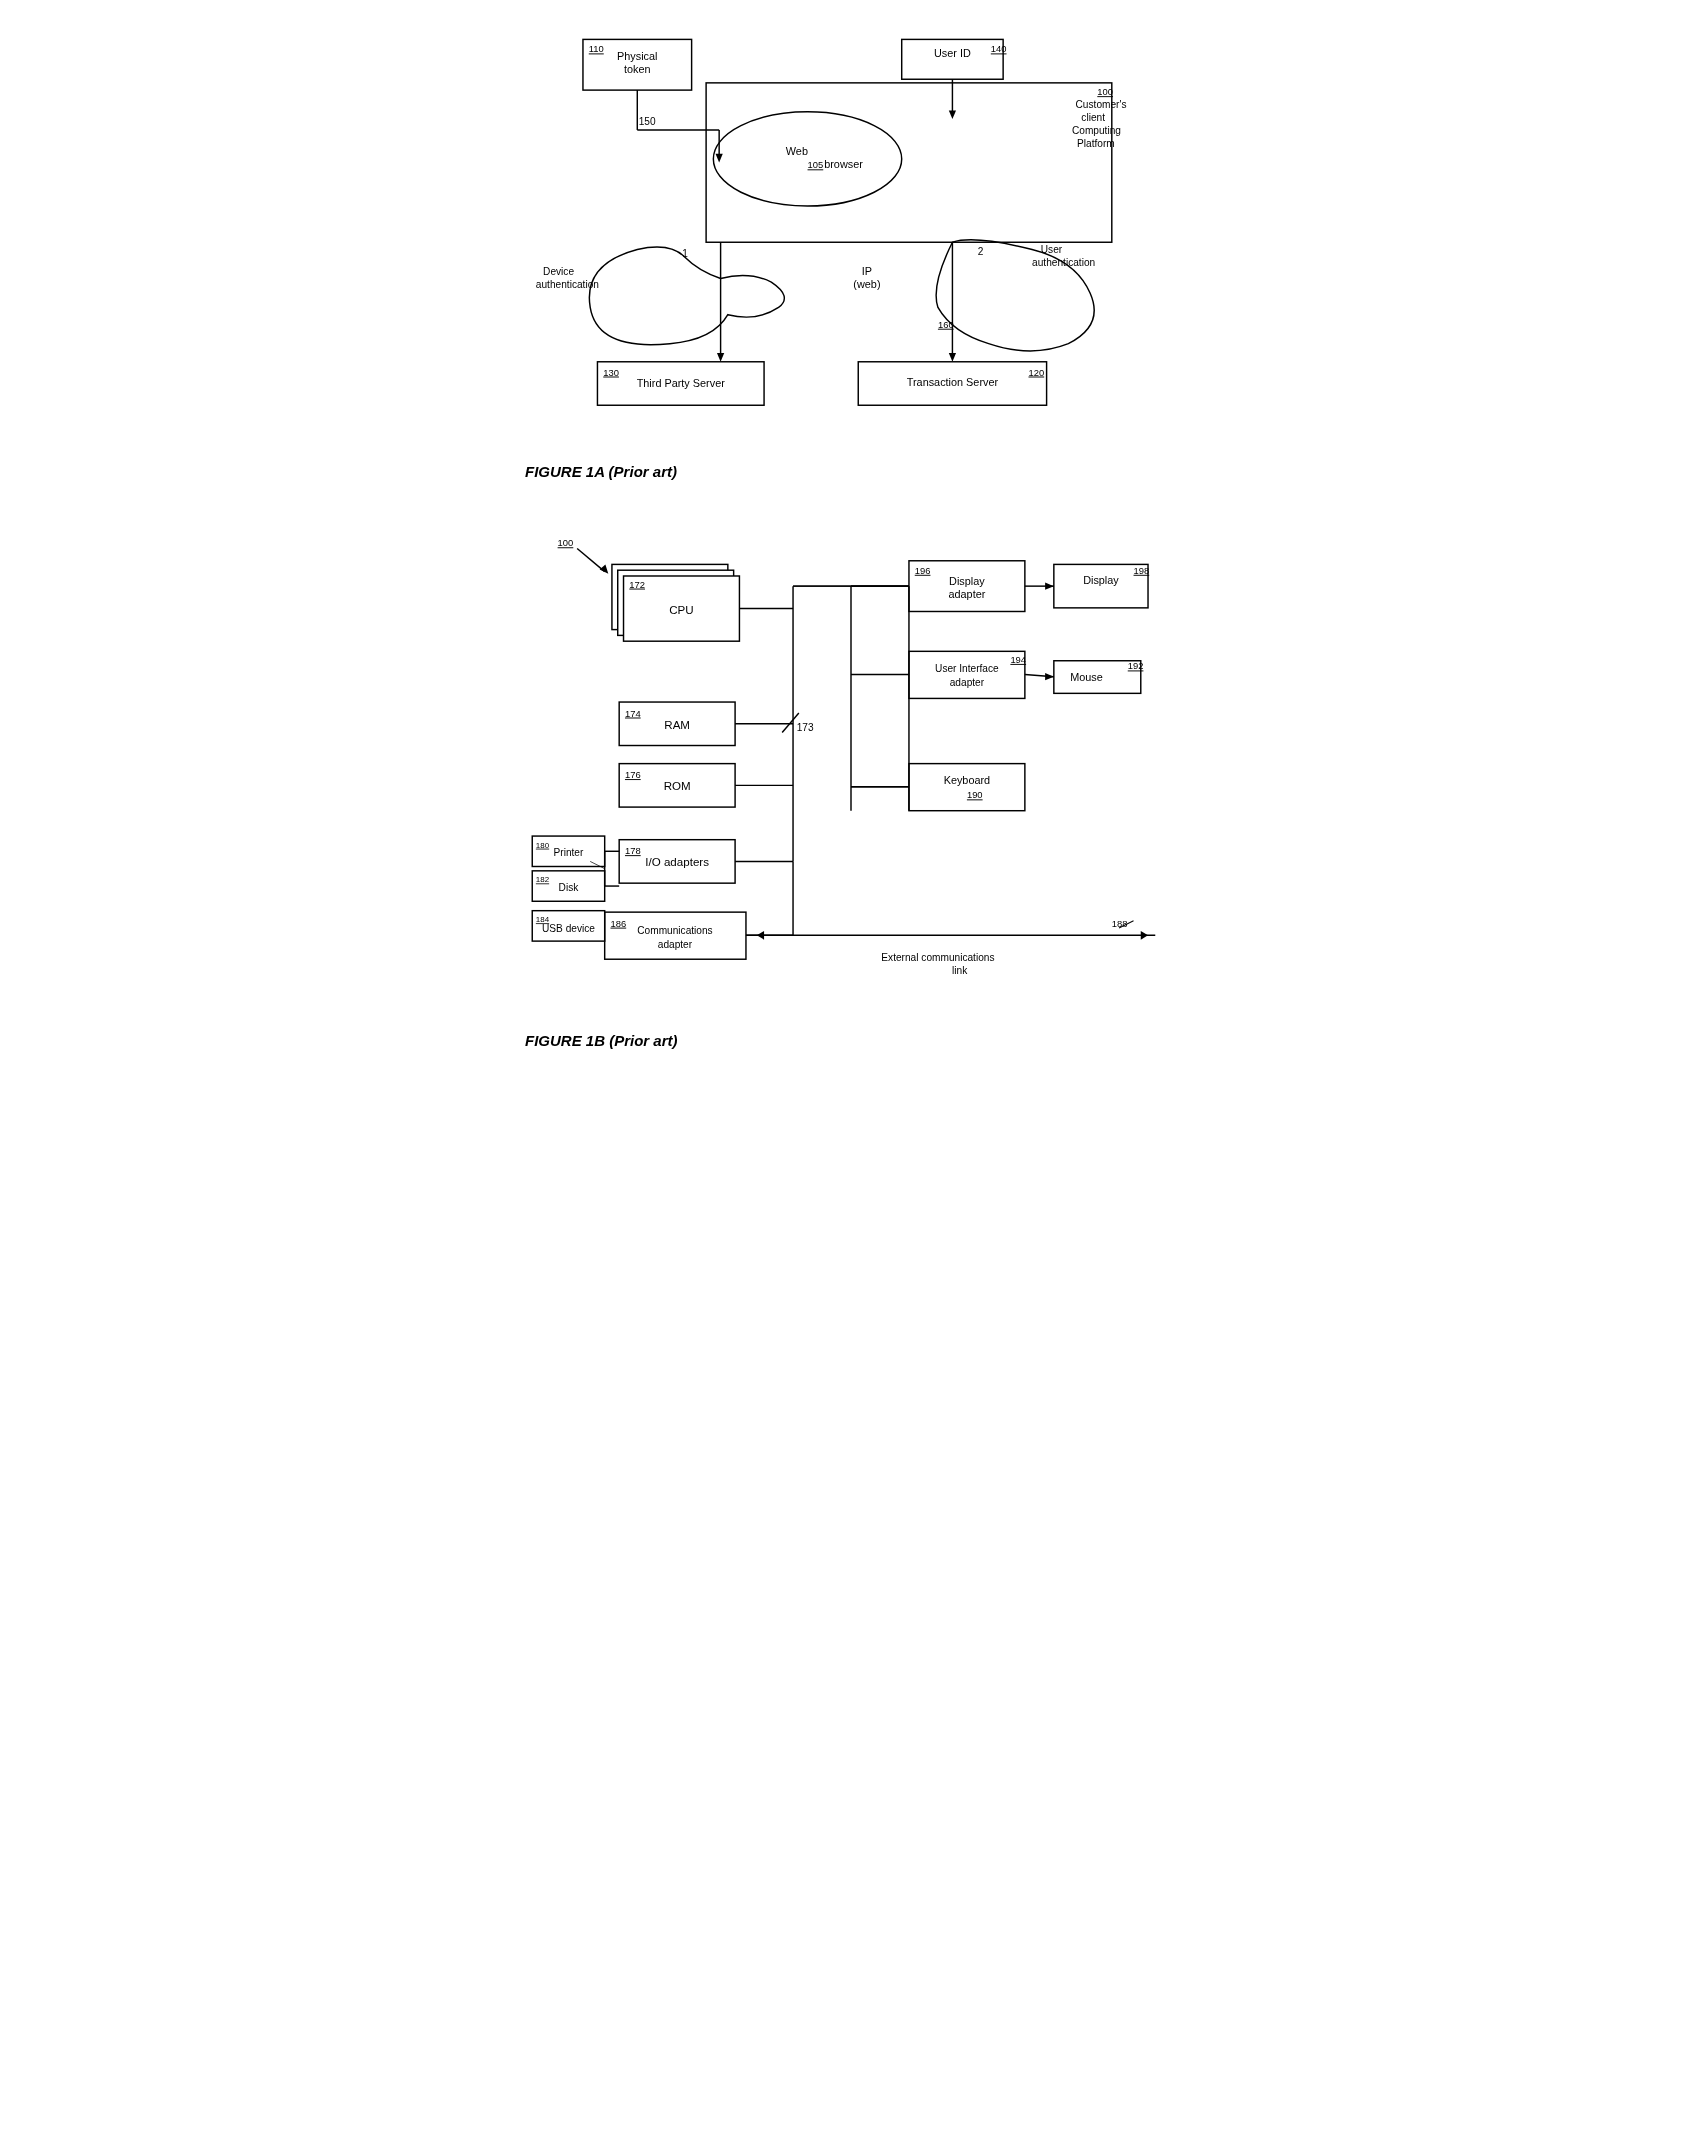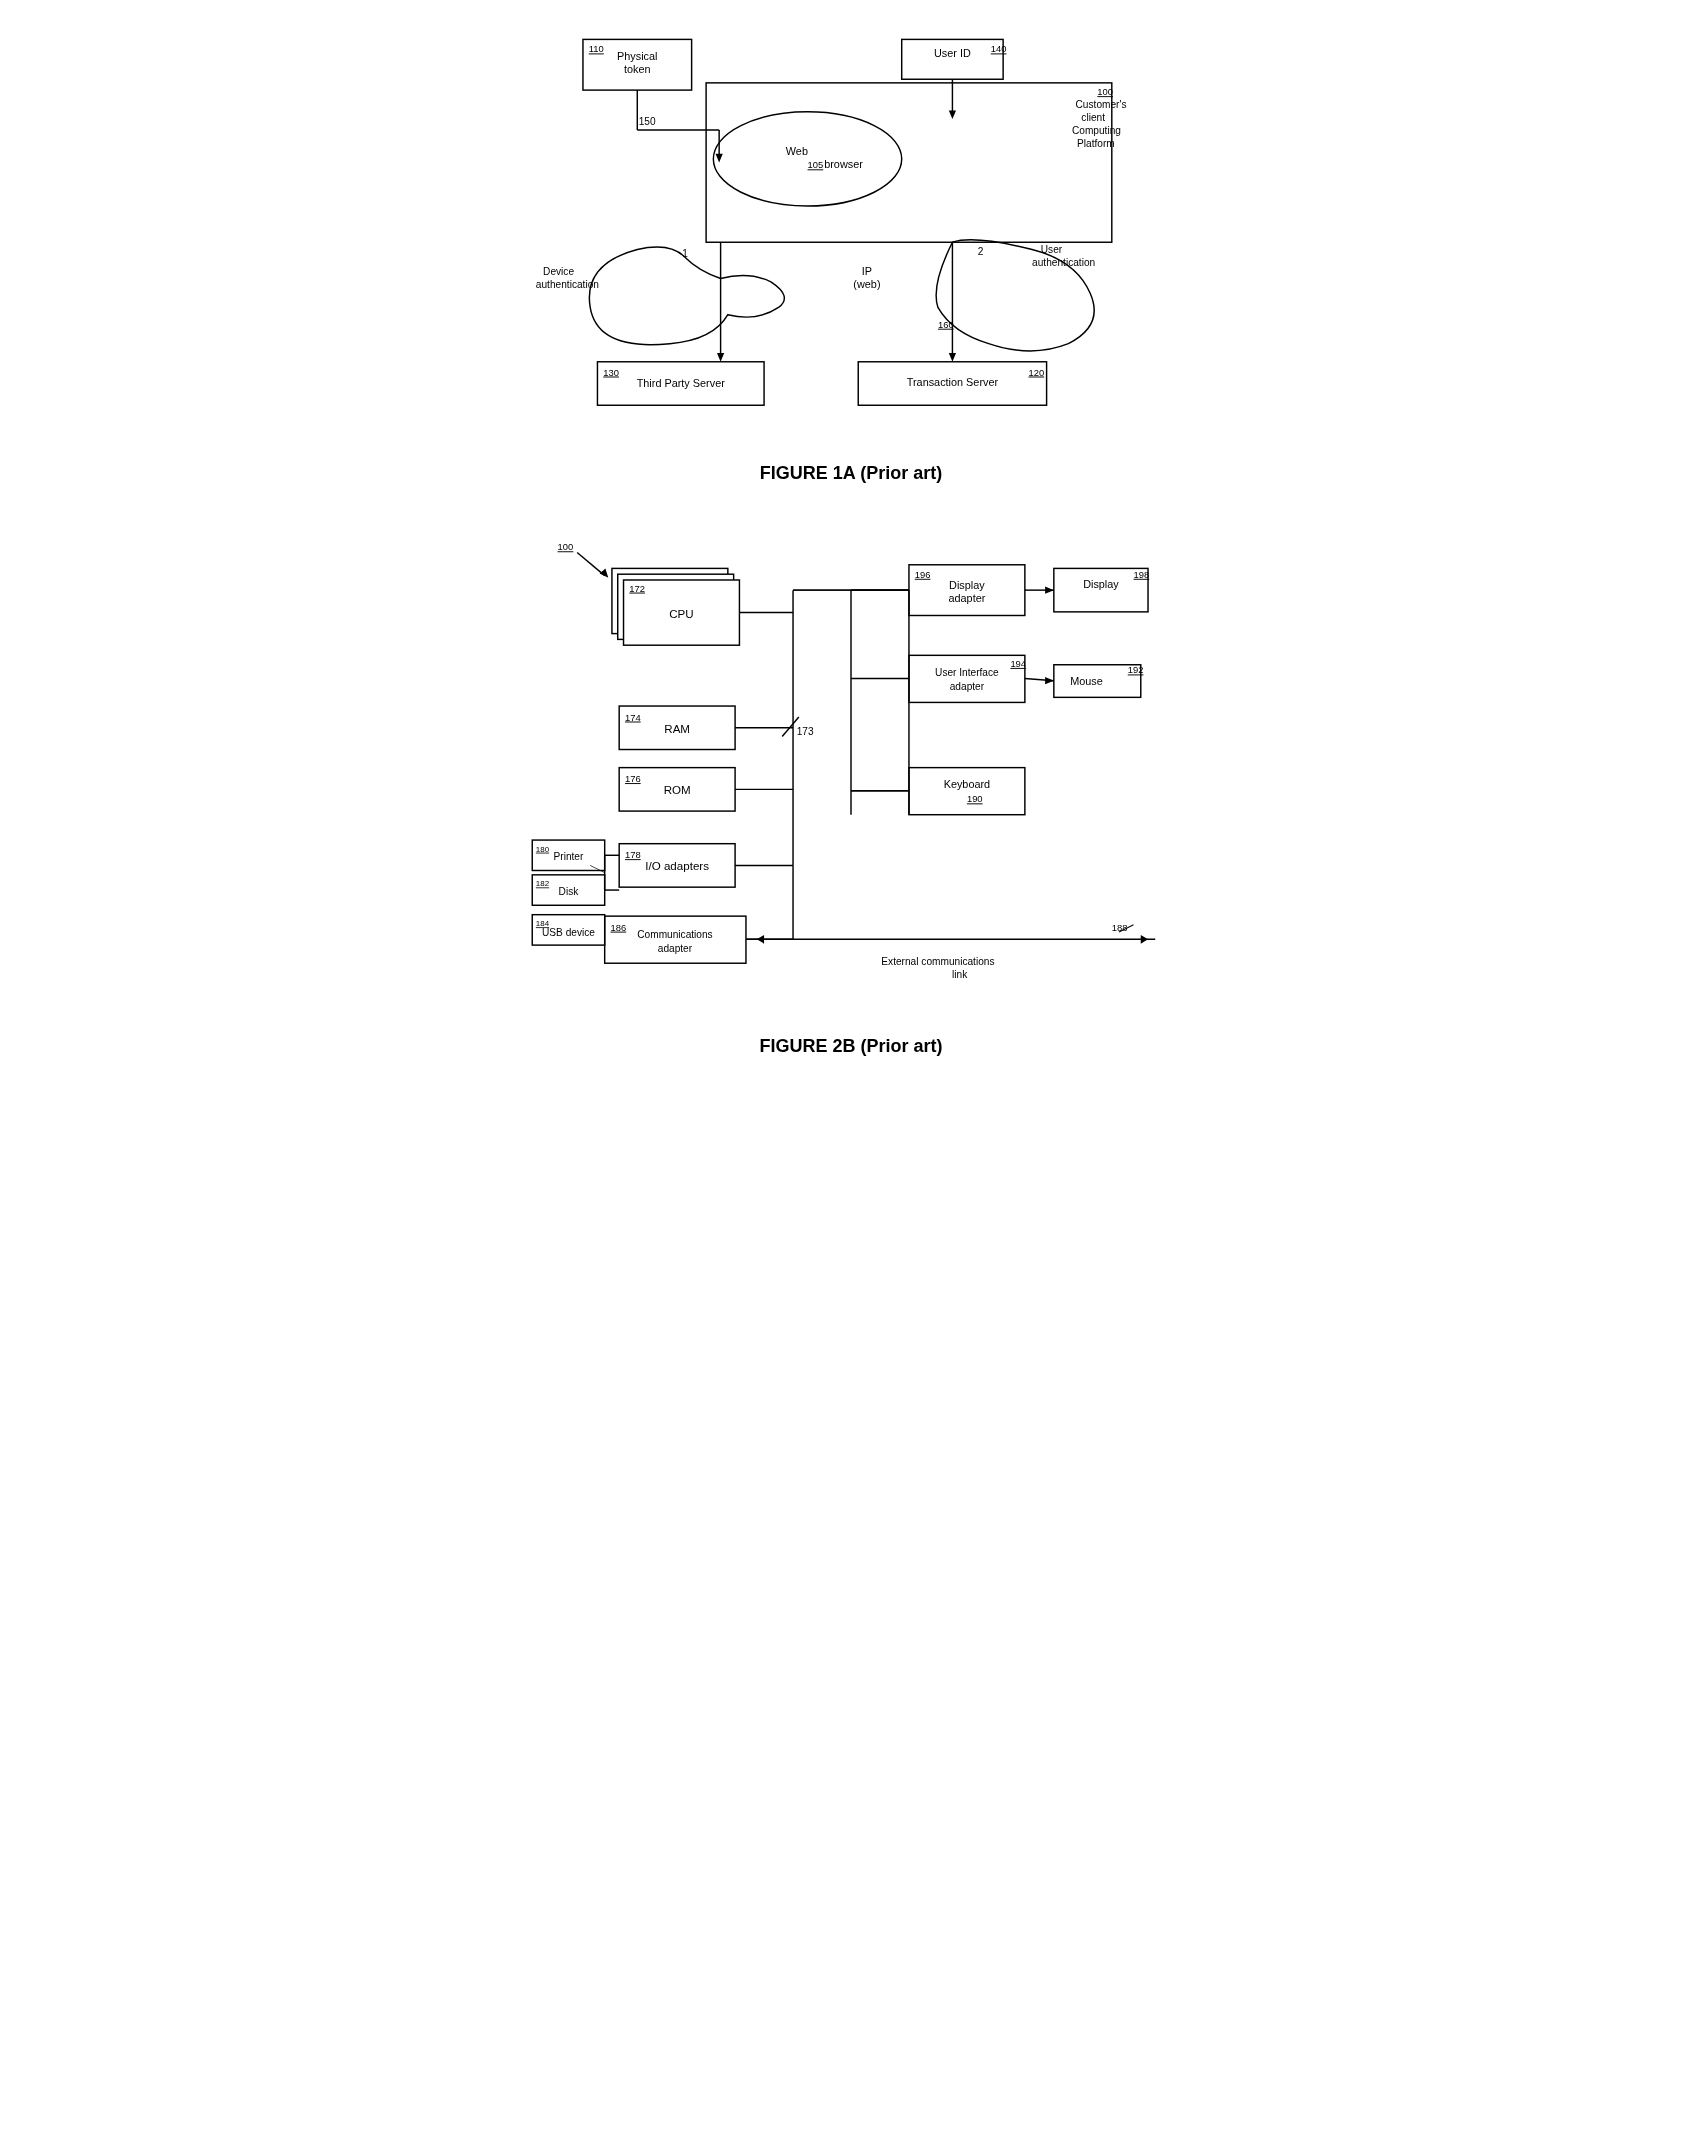--- a/index.html
+++ b/index.html
@@ -15,23 +15,23 @@
       position: relative;
     }
     
     .fig1a {
       position: relative;
       width: 100%;
       height: 440px;
       margin-bottom: 7.6px;
     }
     .figure-caption {
-      text-align: center;
       font-weight: bold;
-      font-size: 18px;
+      font-style: italic;
+      font-size: 15px;
       margin: 6px 0 15px 0;
     }
     svg.diagram {
       position: absolute;
       top: 0; left: 0;
       width: 100%;
       height: 100%;
       overflow: visible;
       pointer-events: none;
     }
@@ -239,17 +239,17 @@
       <text x="600" y="645" font-size="14" font-family="Arial" text-anchor="middle">link</text>
       <text x="810" y="580" font-size="13" font-family="Arial">188</text>
       <line x1="820" y1="582" x2="840" y2="572" stroke="#000" stroke-width="1.5"></line>
 
       <line x1="450" y1="387" x2="530" y2="387" stroke="#000" stroke-width="2"></line>
 
     </svg>
   </div>
 
   <div class="figure-caption">
-    <span>FIGURE 2B (Prior art)</span>
+    <span>FIGURE 1B (Prior art)</span>
   </div>
 
 </div>
 
 
 </body></html>

